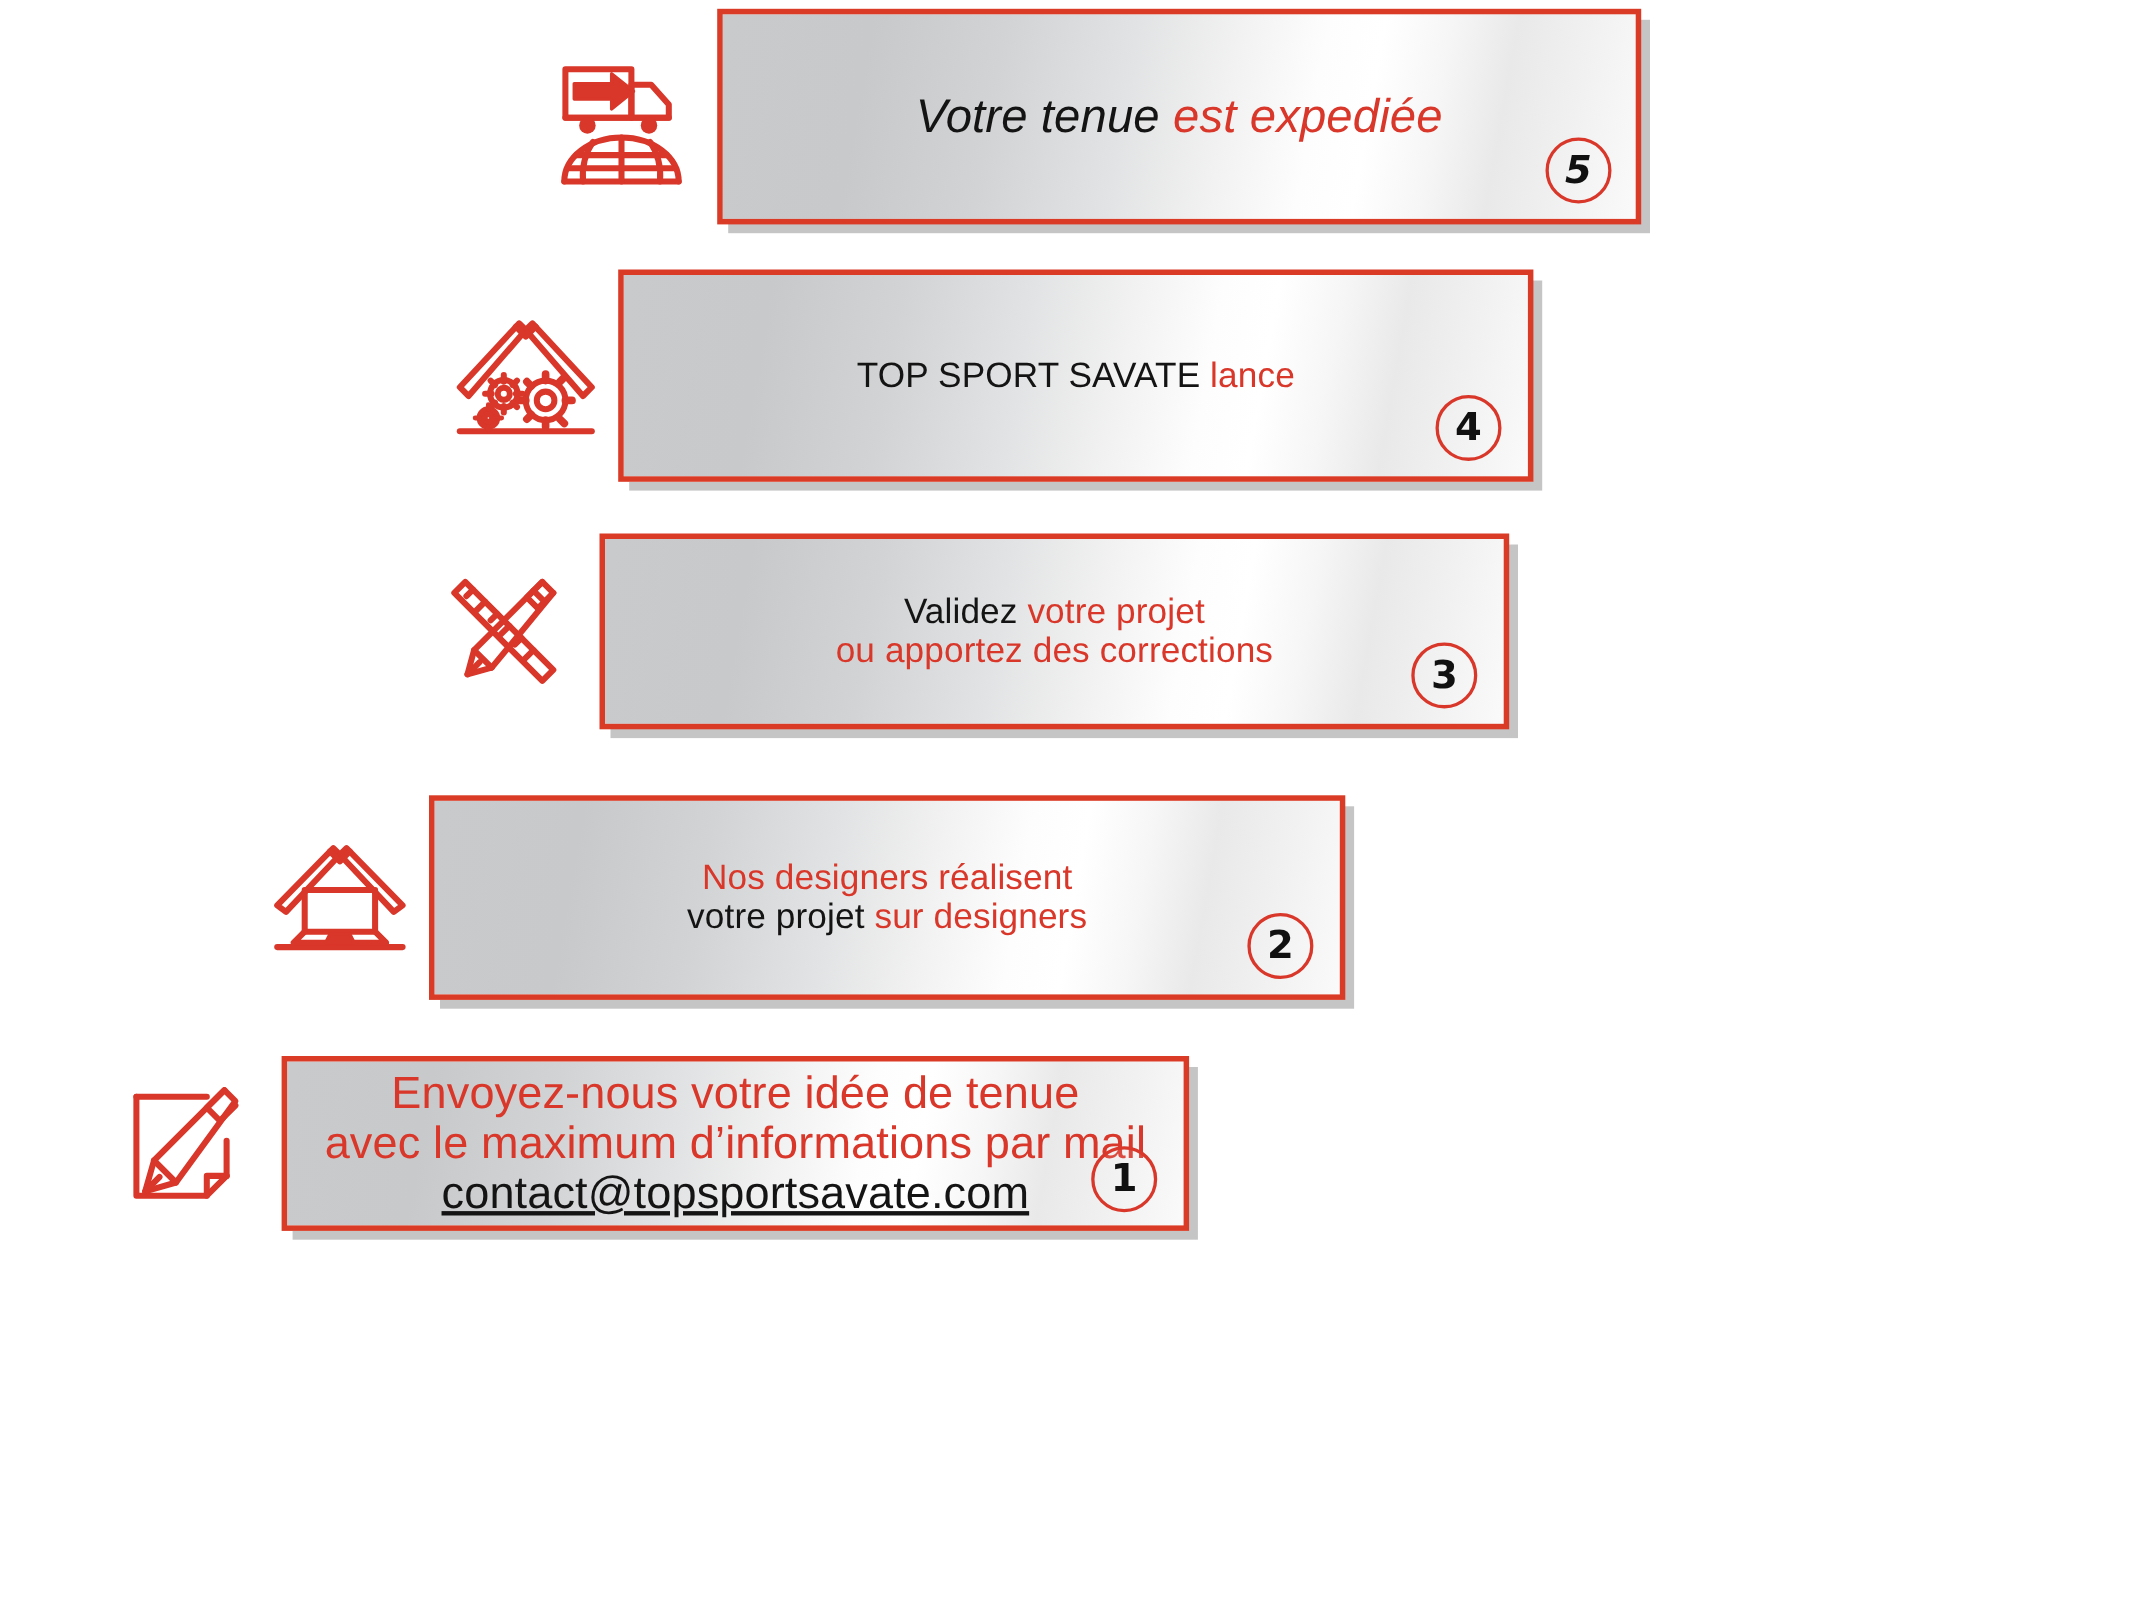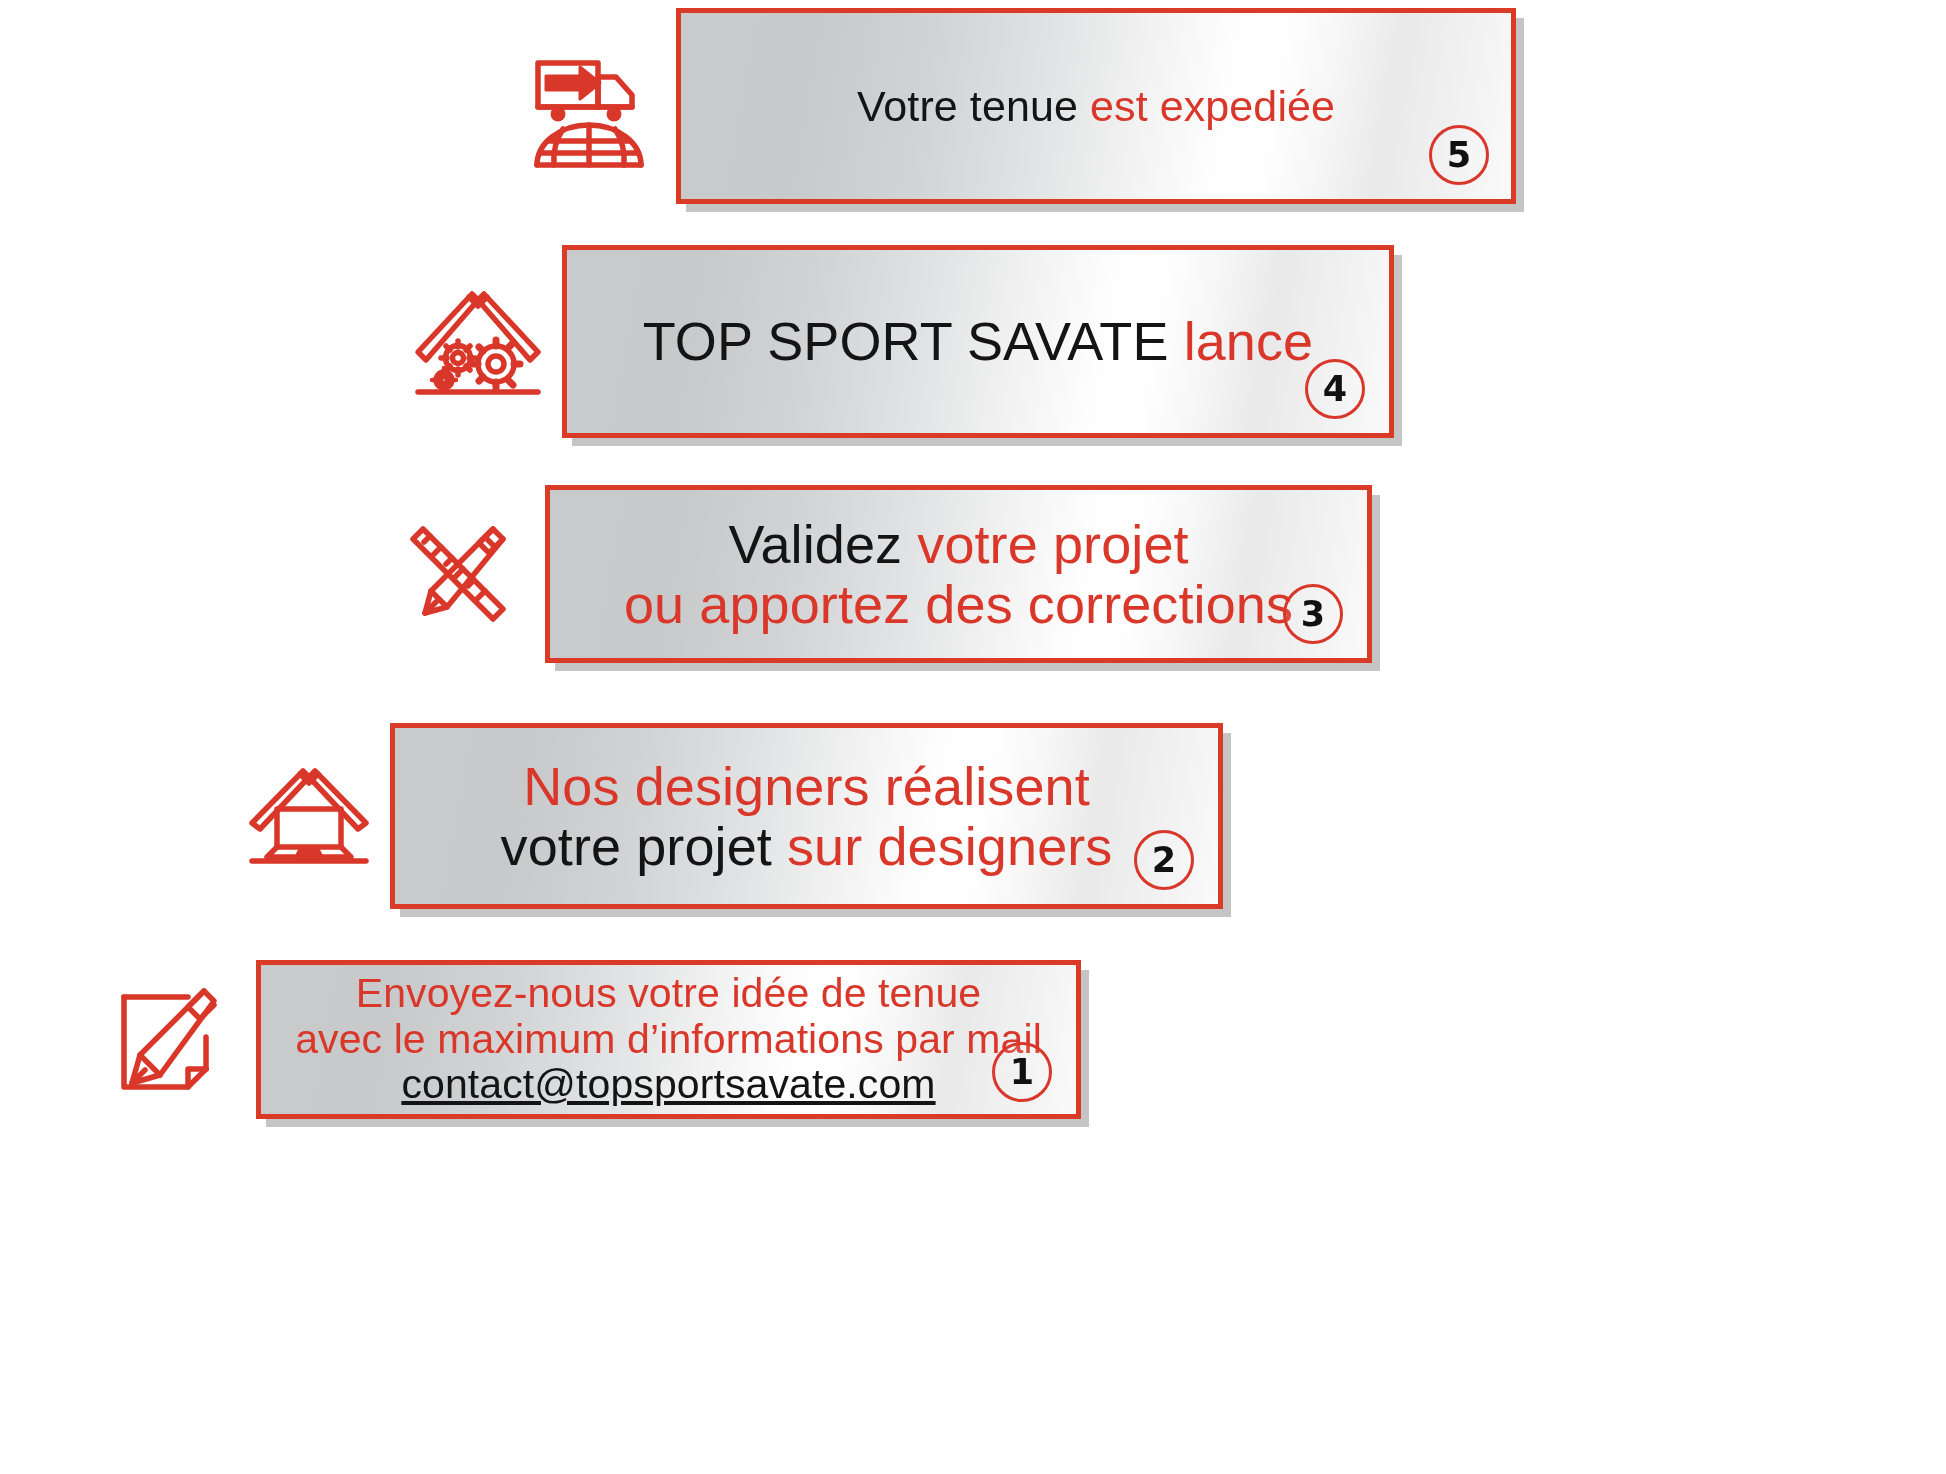--- a/index.html
+++ b/index.html
@@ -54,21 +54,21 @@
         #fafafa 100%);
     box-shadow: 9px 9px 0 -1px rgba(150,150,152,0.55);
     display: flex;
     align-items: center;
     justify-content: center;
   }
 
   .bar-text {
     text-align: center;
     line-height: 1.12;
-    font-size: 54px;
+    font-size: 32px;
     color: #1a1a1a;
     letter-spacing: 0.1px;
     user-select: none;
     padding: 0 30px;
     width: 100%;
   }
   .bar-text .red { color: #d9372a; }
   .bar-text .blk { color: #141414; }
   .bar-text .ln { display: block; white-space: nowrap; }
 
@@ -84,21 +84,21 @@
     align-items: center;
     justify-content: center;
     font-size: 35px;
     font-weight: bold;
     color: #111111;
     font-family: "DejaVu Sans", sans-serif;
     line-height: 1;
   }
 
   
-  #step5 { left: 528px; top: 8px; }
+  #step5 { left: 504px; top: 8px; font-style: italic; }
   #step5 .step-bar { width: 840px; height: 196px; }
   #step5 .step-icon { margin-right: 18px; }
   #step5 .badge { right: 22px; bottom: 14px; }
   #step5 .bar-text { font-size: 43px; }
 
   #step4 { left: 412px; top: 245px; }
   #step4 .step-bar { width: 832px; height: 193px; }
   #step4 .step-icon { margin-right: 18px; }
   #step4 .badge { right: 24px; bottom: 14px; }
 

